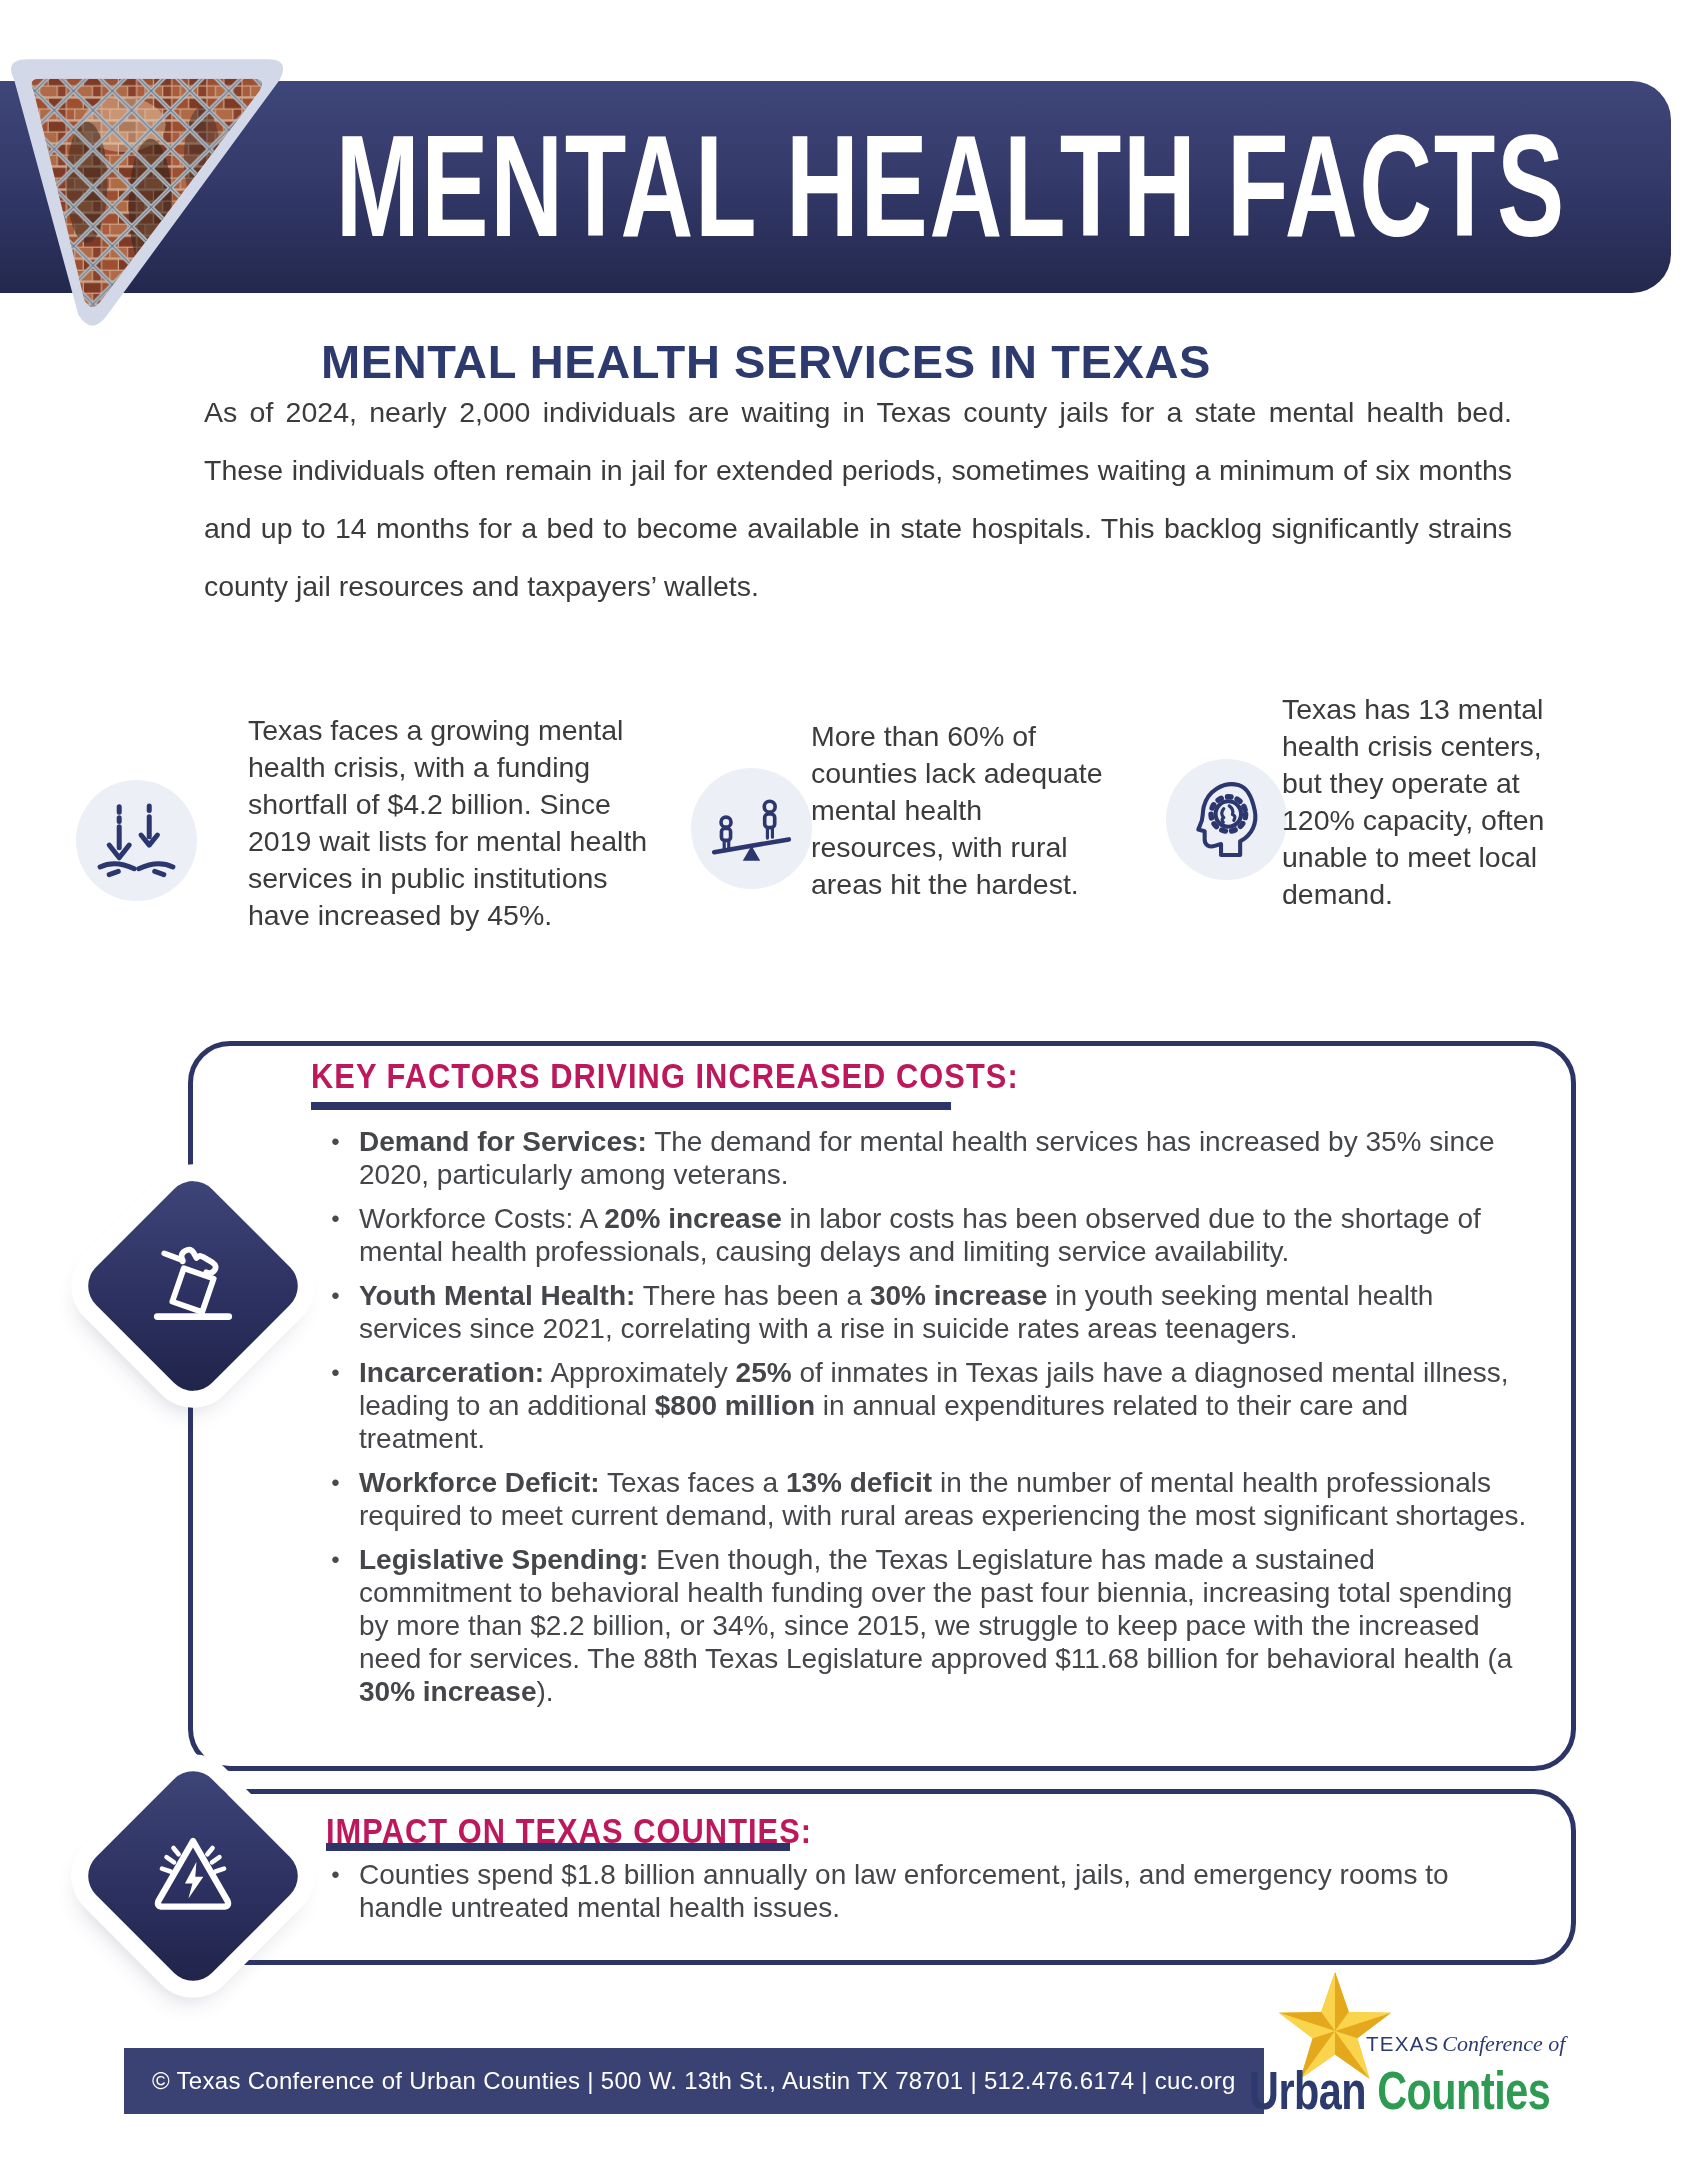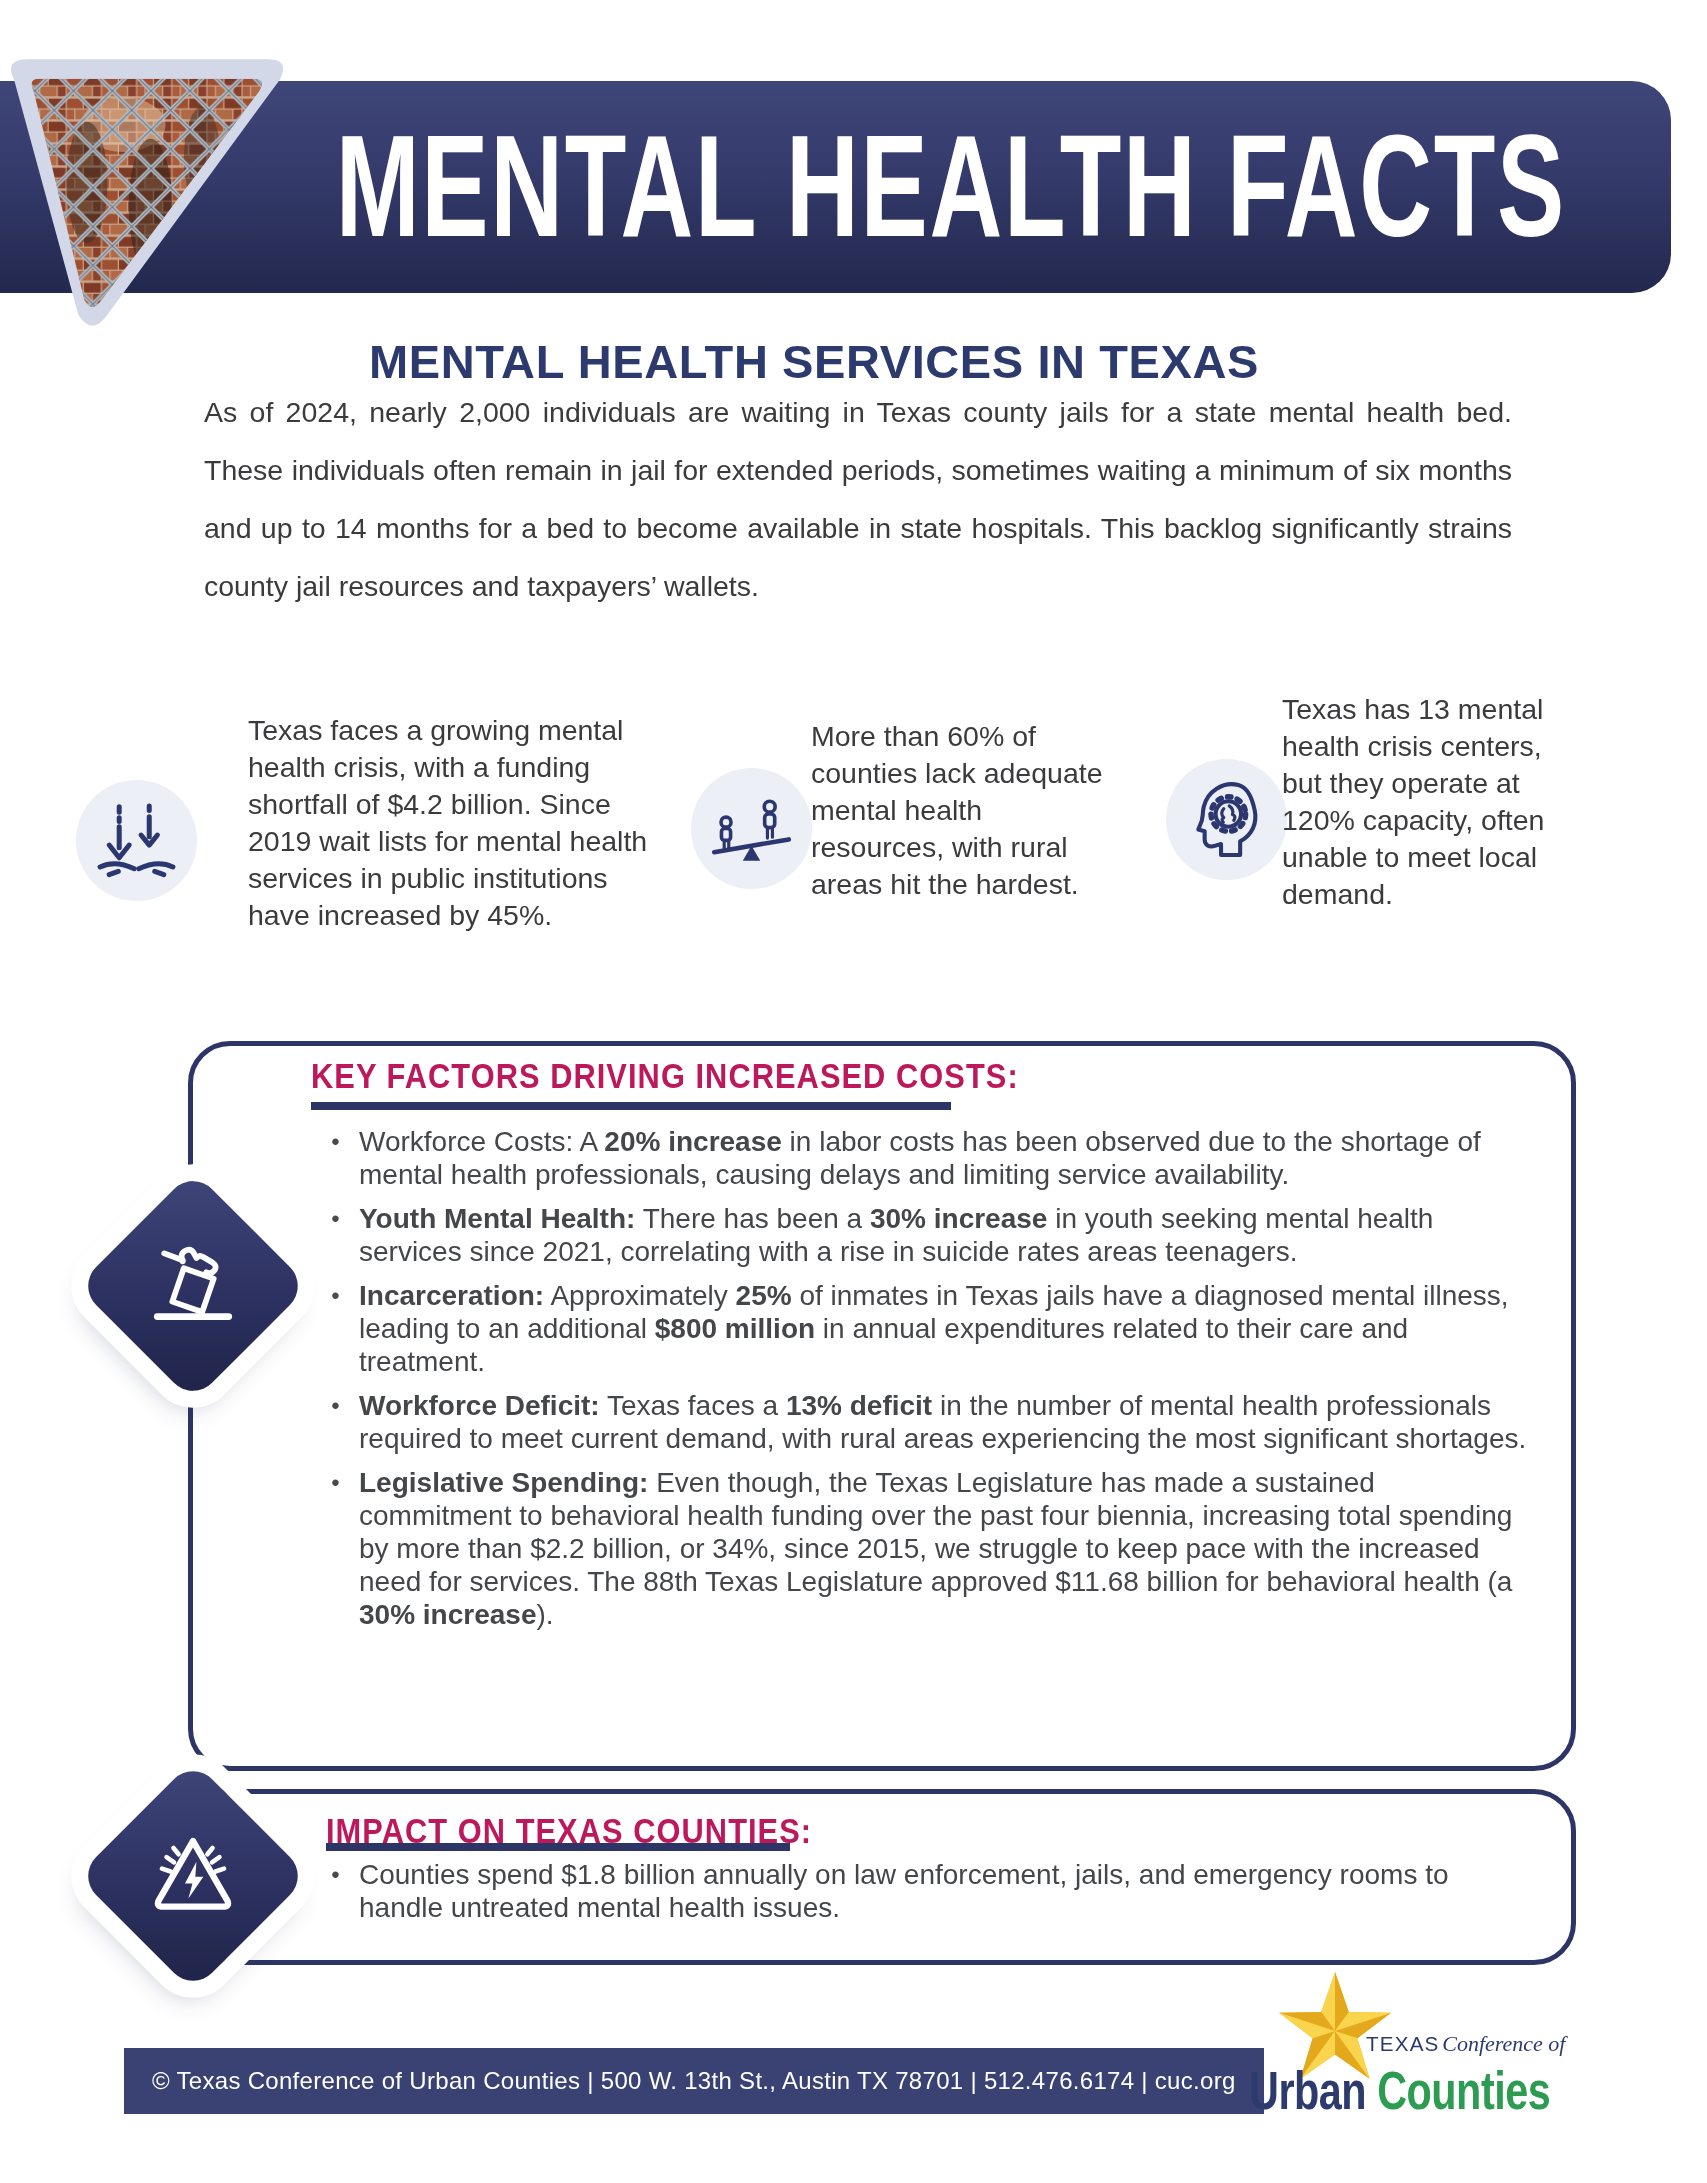--- a/index.html
+++ b/index.html
@@ -11,21 +11,21 @@
     border-radius:0 39px 39px 0;
     background:linear-gradient(180deg,#3f4679 0%,#343a6a 45%,#23284e 100%);
     display:flex;align-items:center;justify-content:center;padding-left:230px;box-sizing:border-box;}
   .banner-title{color:#ffffff;font-size:144px;font-weight:800;letter-spacing:2.4px;
     display:inline-block;transform:scaleX(0.70);white-space:nowrap;}
 
   .tri-logo{position:absolute;left:-3.6px;top:52px;width:303px;height:297px;}
 
   
   .section-title{position:absolute;left:0;top:334px;width:1532px;text-align:center;
-    color:#2c3a6e;font-size:47px;font-weight:700;letter-spacing:0.6px;margin-left:48px;}
+    color:#2c3a6e;font-size:47px;font-weight:700;letter-spacing:0.6px;}
   .intro-body{position:absolute;left:204px;top:383px;width:1308px;
     font-size:28.5px;line-height:58px;text-align:justify;color:#3b3b3d;}
 
   
   .stat-circle{position:absolute;width:121px;height:121px;border-radius:50%;background:#edeff6;
     display:flex;align-items:center;justify-content:center;}
   .stat-circle svg{width:91px;height:91px;}
   .stat-text{position:absolute;font-size:28.5px;line-height:37px;color:#3b3b3d;}
   #stat1-circle{left:76px;top:780px;}
   #stat2-circle{left:691px;top:768px;}
@@ -159,20 +159,21 @@
     </svg>
   </div>
   <div class="stat-text" id="stat3-text">Texas has 13 mental health crisis centers, but they operate at 120% capacity, often unable to meet local demand.</div>
 
   <div class="round-box" id="kf-box"></div>
   <div class="box-heading" id="kf-heading">
     <span class="cond">KEY FACTORS DRIVING INCREASED COSTS:</span>
   </div>
   <div class="heading-rule" id="kf-rule"></div>
   <ul class="bullets" id="kf-list">
+      <li><span style="font-weight: 700;">Demand for Services:</span><span> The demand for mental health services has increased by 35% since 2020, particularly among veterans.</span></li>
       <li><span style="font-weight: 400;">Workforce Costs:</span><span> A </span><span style="font-weight: 700;">20% increase</span><span> in labor costs has been observed due to the shortage of mental health professionals, causing delays and limiting service availability.</span></li>
       <li><span style="font-weight: 700;">Youth Mental Health:</span><span> There has been a </span><span style="font-weight: 700;">30% increase</span><span> in youth seeking mental health services since 2021, correlating with a rise in suicide rates areas teenagers.</span></li>
       <li><span style="font-weight: 700;">Incarceration:</span><span> Approximately </span><span style="font-weight: 700;">25%</span><span> of inmates in Texas jails have a diagnosed mental illness, leading to an additional </span><span style="font-weight: 700;">$800 million</span><span> in annual expenditures related to their care and treatment.</span></li>
       <li><span style="font-weight: 700;">Workforce Deficit:</span><span> Texas faces a </span><span style="font-weight: 700;">13% deficit</span><span> in the number of mental health professionals required to meet current demand, with rural areas experiencing the most significant shortages.</span></li>
       <li><span style="font-weight: 700;">Legislative Spending:</span><span> Even though, the Texas Legislature has made a sustained commitment to behavioral health funding over the past four biennia, increasing total spending by more than $2.2 billion, or 34%, since 2015, we struggle to keep pace with the increased need for services. The 88th Texas Legislature approved $11.68 billion for behavioral health (a </span><span style="font-weight: 700;">30% increase</span><span>).</span></li>
     </ul>
 
   <div class="diamond" id="diamond1">
     <svg viewBox="0 0 200 200" fill="none" stroke="#ffffff" stroke-width="10" stroke-linecap="round" stroke-linejoin="round">
       <path d="M38 152 H162" stroke-width="12"></path>

